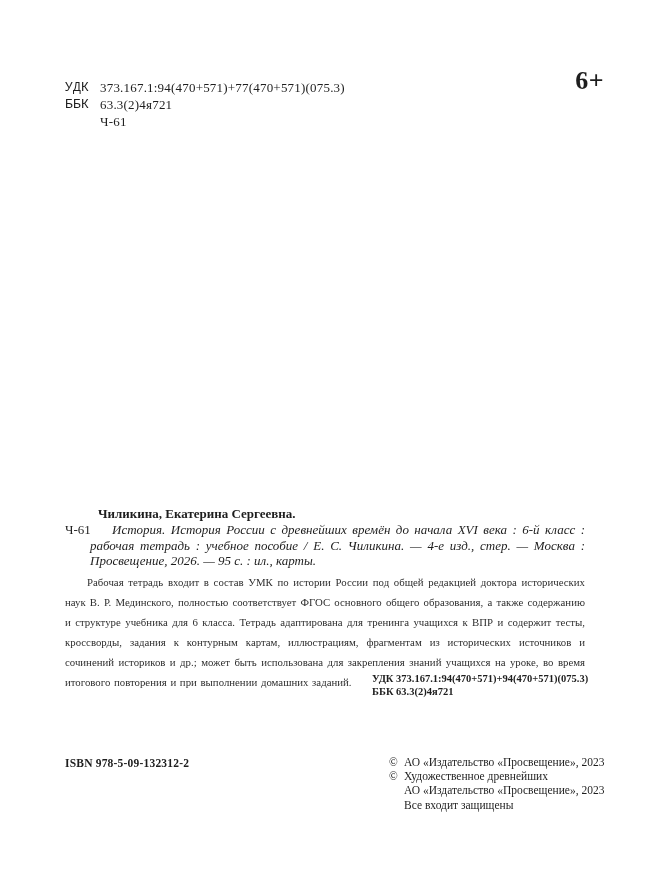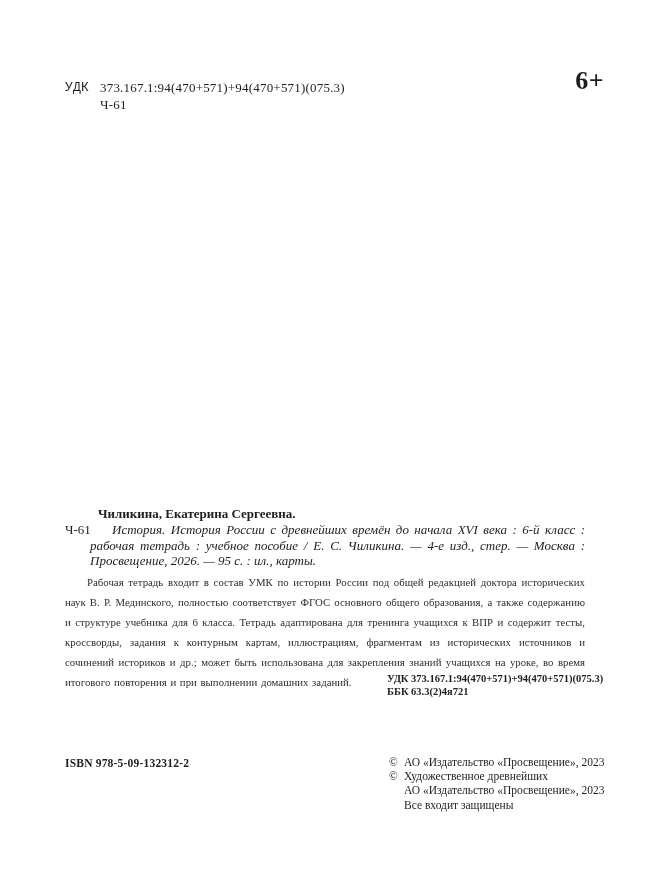--- a/index.html
+++ b/index.html
@@ -46,21 +46,20 @@
     color: #2e2e2e;
     word-spacing: 1px;
     font-family: Liberation Serif, serif;
   }
 
   
   .codes-right {
     position: absolute; left: 372px; top: 672px;
     font-size: 10.5px; font-weight: bold; line-height: 13px;
     white-space: nowrap;
-    margin-left: 15px;
   }
 
   
   .footer-isbn {
     position: absolute; left: 65px; top: 757px;
     font-size: 11.5px; font-weight: bold; letter-spacing: 0.2px;
   }
   .copyright {
     position: absolute; left: 389px; top: 755px;
     font-size: 11.5px; line-height: 14.2px;
@@ -72,21 +71,25 @@
 </head>
 <body>
 
 <div class="page">
 
   <div class="age">6+</div>
 
   <div class="top-codes">
     <div class="row">
       <span class="lbl">УДК</span>
-      <span class="val">373.167.1:94(470+571)+94(470+571)(075.3)</span>
+      <span class="val">373.167.1:94(470+571)+77(470+571)(075.3)</span>
+    </div>
+    <div class="row">
+      <span class="lbl">ББК</span>
+      <span class="val">63.3(2)4я721</span>
     </div>
     <div class="row">
       <span class="lbl"></span>
       <span class="val">Ч-61</span>
     </div>
   </div>
 
   <div class="card">
     <p class="author">Чиликина, Екатерина Сергеевна.</p>
     <div class="desc-wrap">

